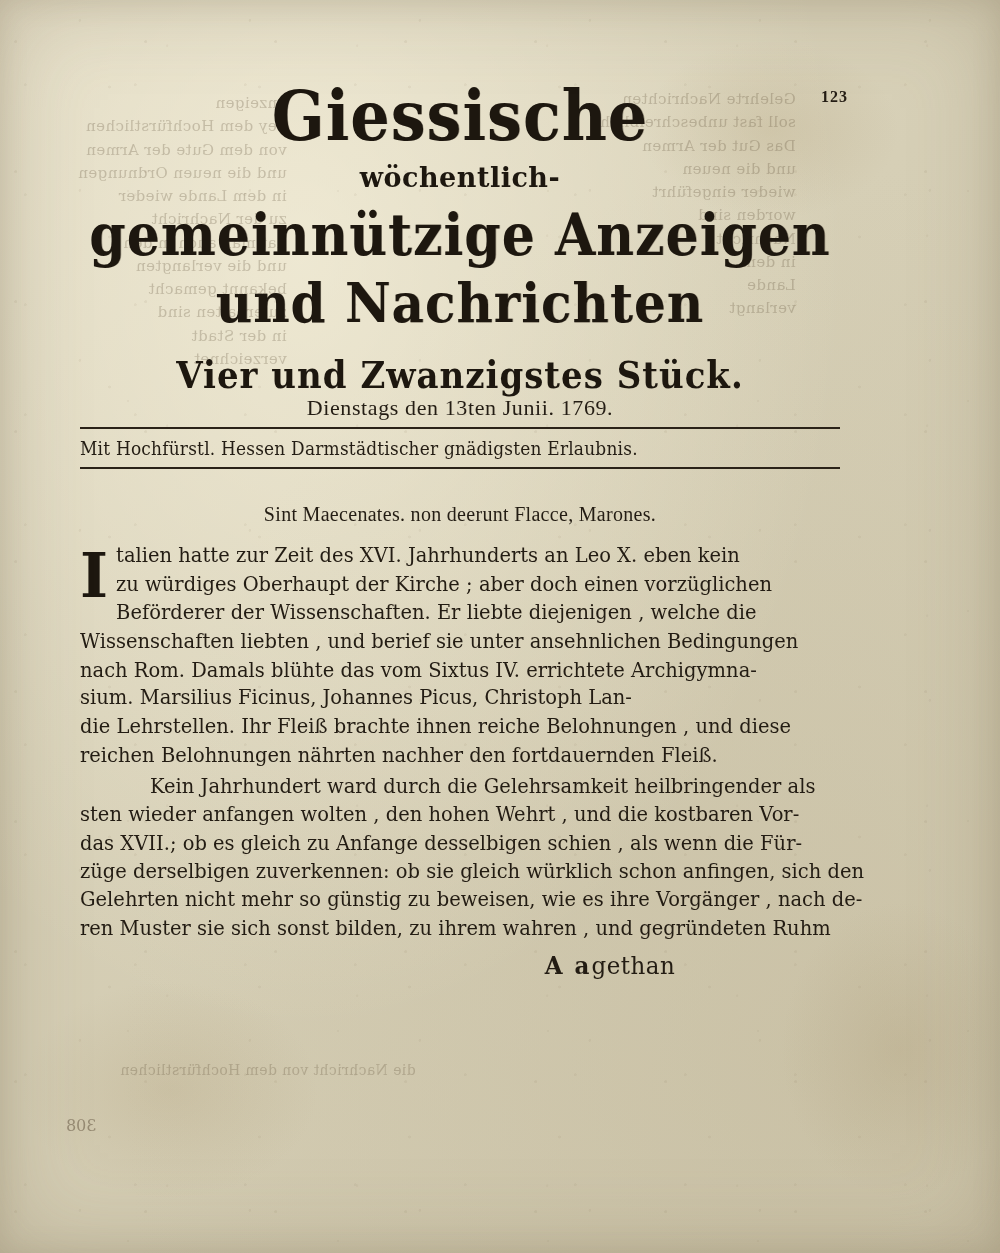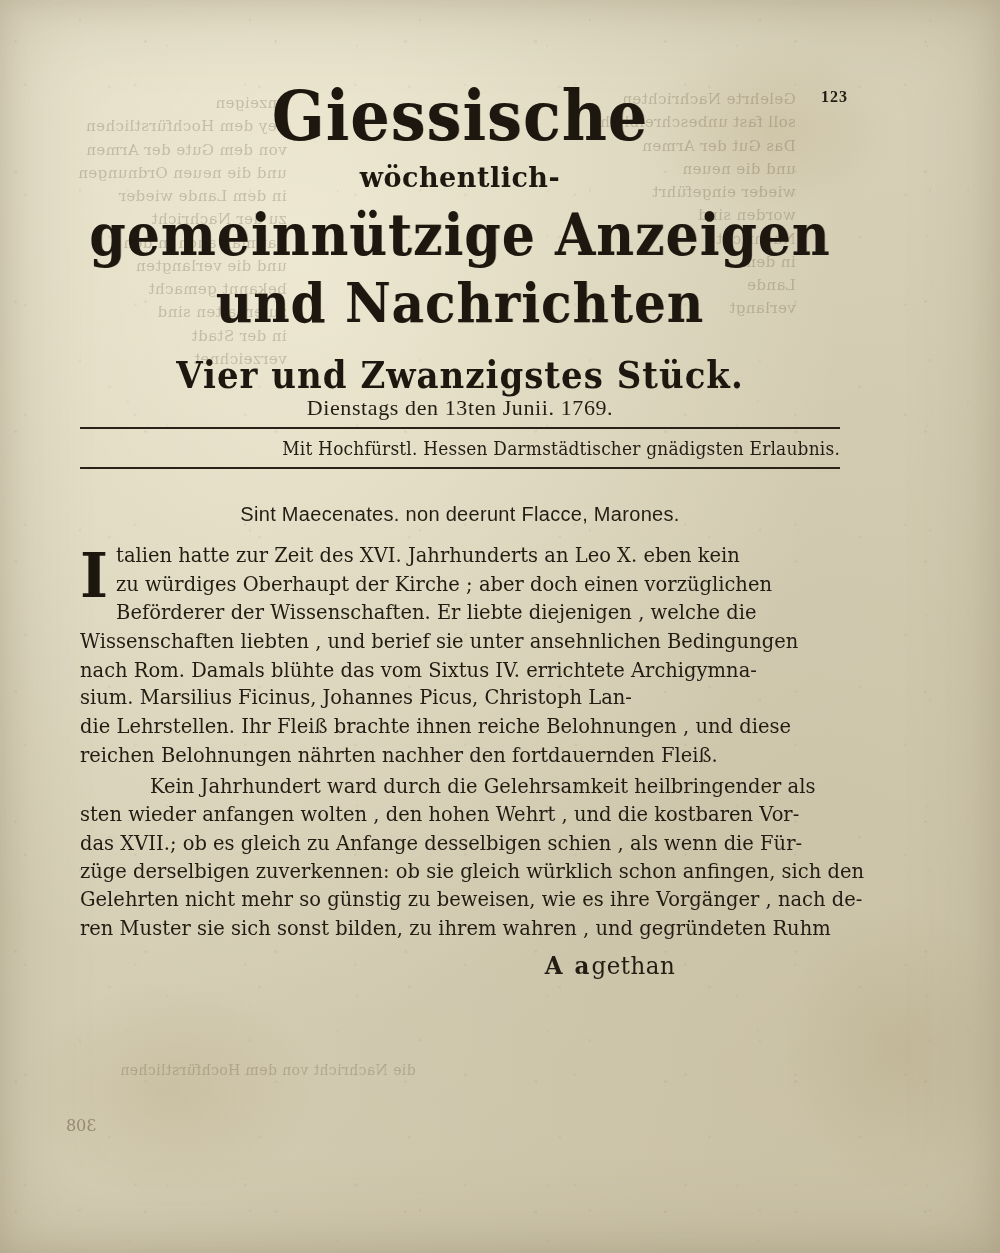--- a/index.html
+++ b/index.html
@@ -130,38 +130,38 @@
   .dateline {
     font-family: "Liberation Serif", serif;
     font-size: 22px;
     text-align: center;
     letter-spacing: .6px;
     color: #241d14;
   }
   .privilege {
     font-family: "DejaVu Serif", serif;
     font-size: 17px;
-    text-align: right;
+    text-align: left;
     margin-top: 10px;
     letter-spacing: .2px;
     color: #241d14;
     transform: scaleY(1.04);
   }
   .rule {
     height: 2px;
     background: #2a2218;
     margin: 6px 0 0 0;
   }
   .rule.thin {
     height: 1.5px;
     margin-top: 8px;
   }
 
   .motto {
-    font-family: Liberation Sans, sans-serif;
+    font-family: Liberation Serif, serif;
     font-size: 20px;
     text-align: center;
     margin-top: 34px;
     letter-spacing: .3px;
     color: #241d14;
   }
 
   
   .body {
     margin-top: 22px;

